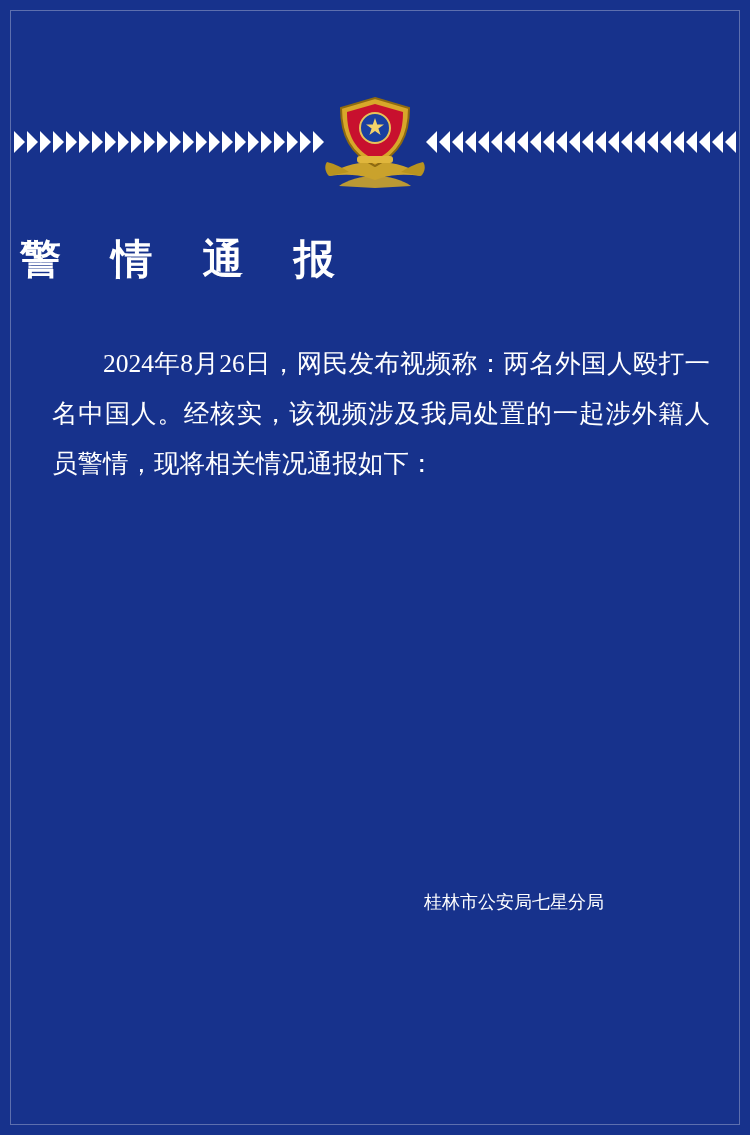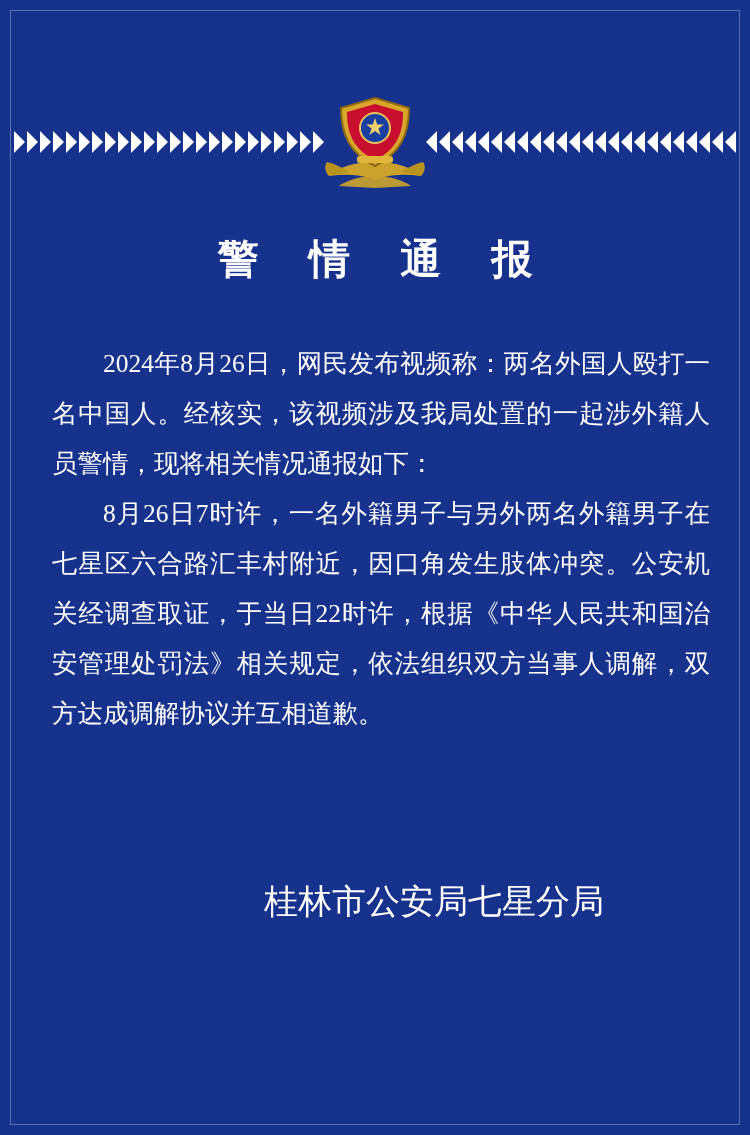--- a/index.html
+++ b/index.html
@@ -81,21 +81,20 @@
   }
   .chev.rev {
     border-left: none;
     border-right: 11px solid #ffffff;
     margin-right: 0;
     margin-left: 2px;
   }
 
   
   .title {
-    text-align: center;
     font-size: 41px;
     font-weight: bold;
     letter-spacing: 20px;
     text-indent: 20px;
     margin-top: 22px;
     font-family: "Liberation Serif", "DejaVu Serif", serif;
   }
 
   
   .body-text {
@@ -109,21 +108,21 @@
     margin: 0;
     text-indent: 2em;
   }
 
   
   .signature {
     position: absolute;
     right: 146px;
     bottom: 210px;
     text-align: left;
-    font-size: 34px;
+    font-size: 18px;
     line-height: 46px;
   }
   .signature div { white-space: nowrap; }
 </style>
 </head>
 <body>
 
 <div class="page">
 
   <div class="frame"></div>
@@ -208,20 +207,19 @@
 
         <rect x="34" y="64" width="36" height="7" rx="3" fill="#e0b63c"></rect>
       </svg>
     </div>
   </div>
 
   <div class="title">警 情 通 报</div>
 
   <div class="body-text">
     <p>2024年8月26日，网民发布视频称：两名外国人殴打一名中国人。经核实，该视频涉及我局处置的一起涉外籍人员警情，现将相关情况通报如下：</p>
-    <p>8月26日7时许，一名外籍男子与另外两名外籍男子在七星区六合路汇丰村附近，因口角发生肢体冲突。公安机关经调查取证，于当日22时许，根据《中华人民共和国治安管理处罚法》相关规定，依法组织双方当事人调解，双方达成调解协议并互相道歉。</p>
   </div>
 
   <div class="signature">
     <div>桂林市公安局七星分局</div>
   </div>
 
 </div>
 
 </body></html>

